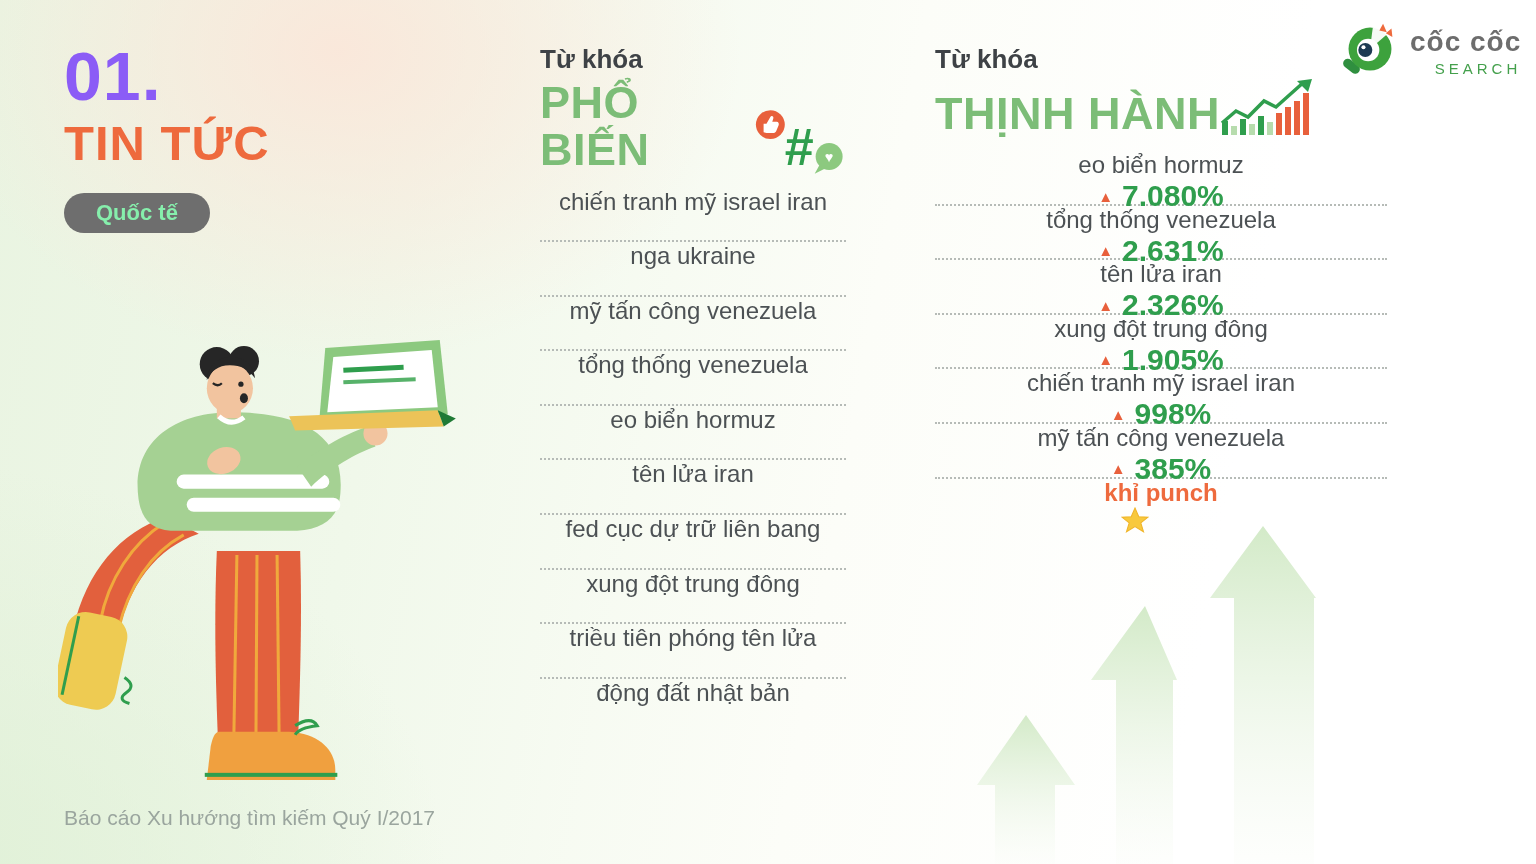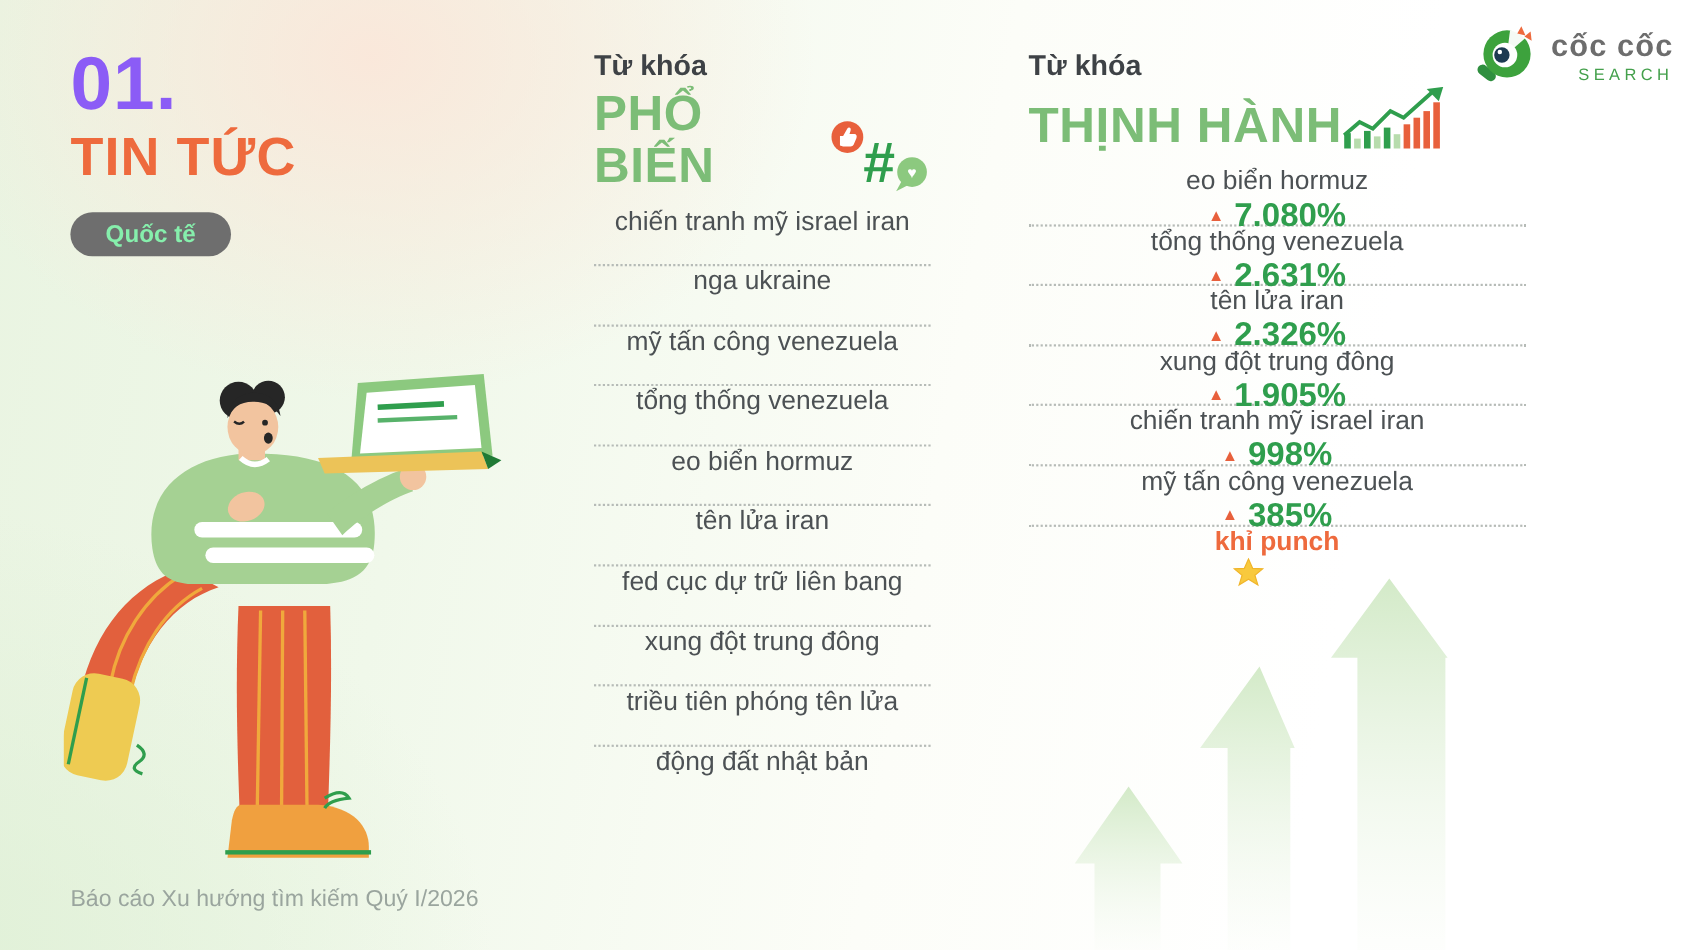--- a/index.html
+++ b/index.html
@@ -281,13 +281,13 @@
     <circle cx="28" cy="31" r="12" fill="#ffffff"></circle>
     <circle cx="25" cy="31" r="7.5" fill="#1d3a52"></circle>
     <circle cx="23" cy="28" r="2.2" fill="#ffffff"></circle>
   </svg>
   <div class="logo-text">
     <span class="logo-brand">cốc cốc</span>
     <span class="logo-product">SEARCH</span>
   </div>
 </div>
 
-<div class="abs footer">Báo cáo Xu hướng tìm kiếm Quý I/2026</div>
+<div class="abs footer">Báo cáo Xu hướng tìm kiếm Quý I/2017</div>
 
 </body></html>

